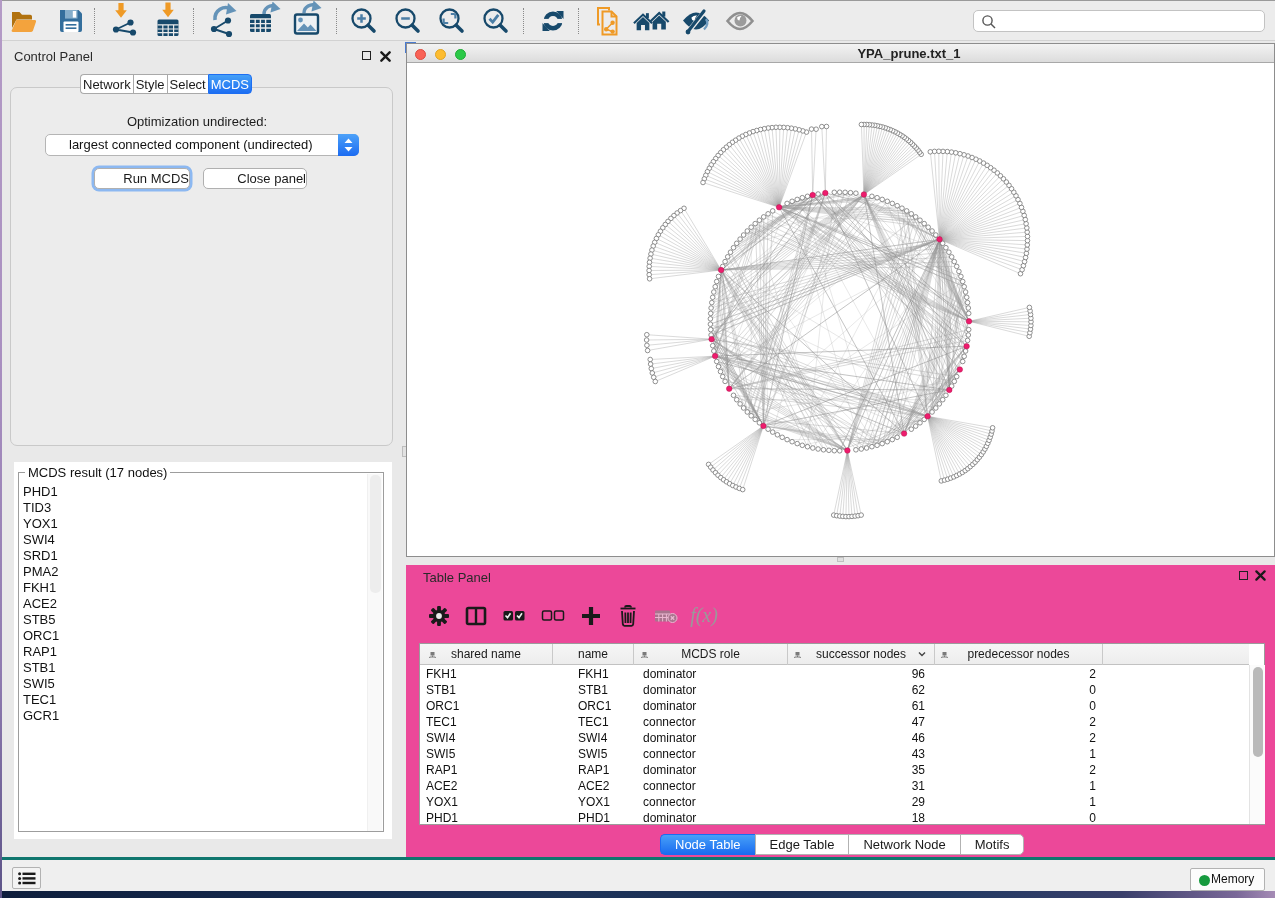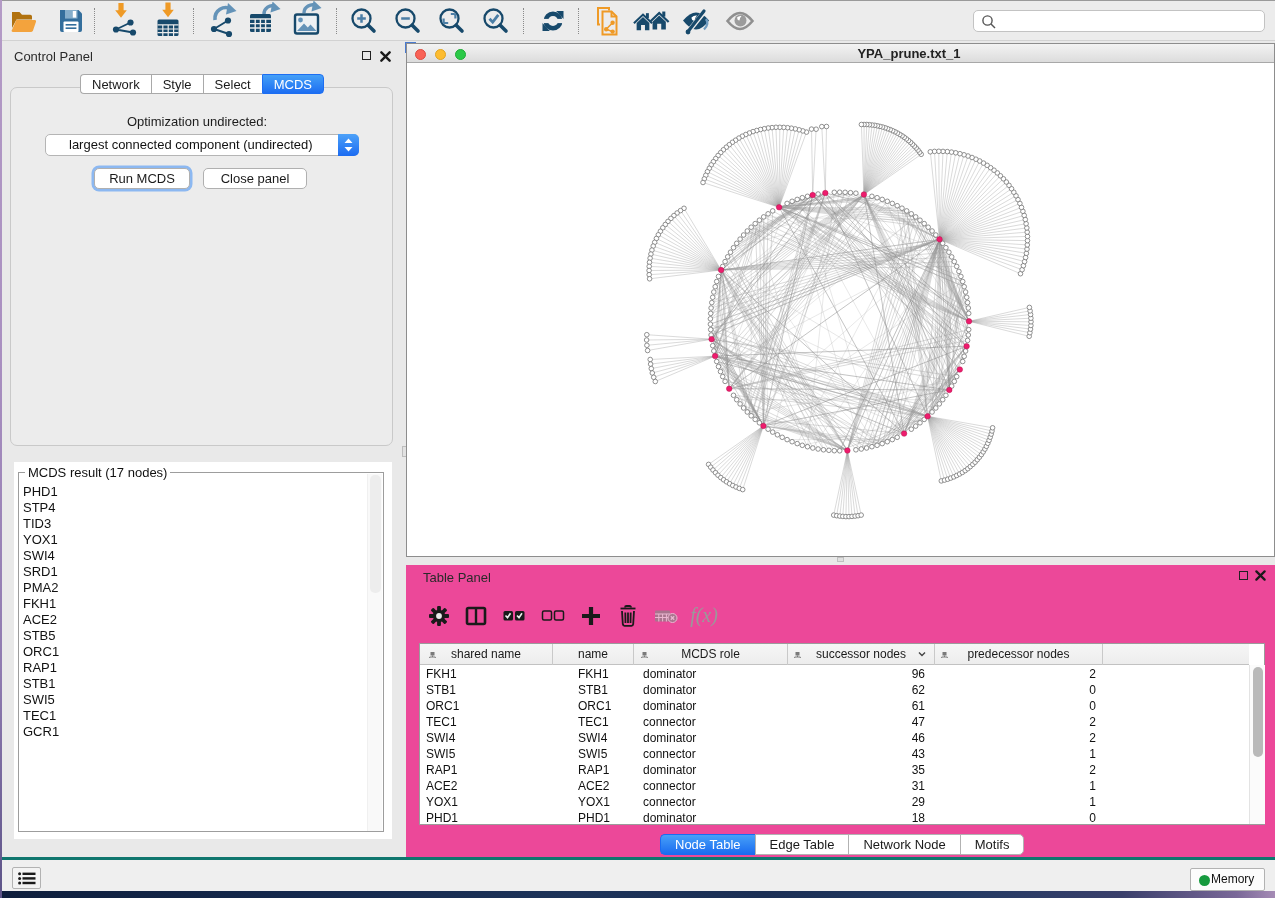--- a/index.html
+++ b/index.html
@@ -8,28 +8,28 @@
 #leftedge{left:0;top:0;width:2px;height:898px;background:linear-gradient(180deg,#b49bc6 0%,#a98fc0 40%,#8f7bb0 75%,#5d5488 100%)}
 #win{left:2px;top:0;width:1273px;height:891px;background:#e9e9e9;border-top:1px solid #9a9a9a}
 #toolbar{left:0;top:0;width:1273px;height:40px;background:#ececec;border-bottom:1px solid #d2d2d2}
 .sep{position:absolute;top:7px;width:0;height:26px;border-left:1px dotted #8a8a8a}
 #searchbox{left:971px;top:9px;width:292px;height:22px;background:#fff;border:1px solid #c3c3c3;border-radius:5px}
 
 #cpanel{left:0;top:41px;width:390px;height:816px;background:#e9e9e9}
 #cp-title{left:12px;top:7px;font-size:13px;color:#2a2a2a}
 #cp-inner{left:8px;top:45px;width:383px;height:359px;background:#ececec;border:1px solid #c9c9c9;border-radius:7px}
 #cp-tabs{left:78px;top:32px;height:20px;display:flex;font-size:13px}
-#cp-tabs .t{border:1px solid #a9a9a9;border-right:none;background:#fff;color:#1a1a1a;padding:0 11px;line-height:19px;height:20px}
+#cp-tabs .t{border:1px solid #a9a9a9;border-right:none;background:#fff;color:#1a1a1a;padding:0 2px;line-height:19px;height:20px}
 #cp-tabs .t:first-child{border-radius:4px 0 0 4px}
 #cp-tabs .t:last-child{border-right:1px solid #a9a9a9;border-radius:0 4px 4px 0}
 #cp-tabs .t.sel{background:linear-gradient(180deg,#44a0f7,#1d6ef2);color:#fff;border-color:#1d6ef2}
 #optlabel{left:0;top:72px;width:390px;text-align:center;font-size:13px;color:#1c1c1c}
 #dropdown{left:43px;top:92px;width:314px;height:22px;background:#fff;border:1px solid #b5b5b5;border-radius:5px;font-size:13px;color:#111;line-height:20px;padding-left:23px}
 #dd-btn{right:-1px;top:-1px;width:21px;height:22px;border-radius:0 5px 5px 0;background:linear-gradient(180deg,#4da2f9,#1b6bf1)}
-.btn{position:absolute;height:21px;background:#fff;border:1px solid #b0b0b0;border-radius:5px;font-size:13px;color:#1a1a1a;text-align:center;line-height:19px}
+.btn{position:absolute;height:21px;background:#fff;border:1px solid #b0b0b0;border-radius:5px;font-size:13px;color:#1a1a1a;text-align:right;line-height:19px}
 #runbtn{left:92px;top:126px;width:96px;box-shadow:0 0 0 2.5px #8cb8f1}
 #closebtn{left:201px;top:126px;width:104px}
 #results{left:12px;top:420px;width:378px;height:377px;background:#fff}
 #fieldset{left:4px;top:10px;width:366px;height:360px;border:1px solid #9d9d9d}
 #fs-legend{left:6px;top:-8px;background:#fff;padding:0 3px;font-size:13px;color:#111}
 #mcdslist{left:1px;top:11px;width:348px;height:345px;font-size:13px;color:#111}
 #mcdslist div{height:16px;line-height:16px;padding-left:3px}
 #mcds-sb{right:1px;top:1px;width:15px;height:357px;background:#f9f9f9;border-left:1px solid #f0f0f0}
 #mcds-thumb{left:2px;top:1px;width:11px;height:118px;background:#ededed;border-radius:5px}
 
@@ -218,21 +218,20 @@
             <path d="M2.5 6 L6.5 1.5 L10.5 6 Z M2.5 10 L6.5 14.5 L10.5 10 Z" fill="#fff"></path>
           </svg>
         </div></div>
     <div class="btn" id="runbtn">Run MCDS</div>
     <div class="btn" id="closebtn">Close panel</div>
     <div class="abs" id="results">
       <div class="abs" id="fieldset">
           <div class="abs" id="fs-legend">MCDS result (17 nodes)</div>
         <div class="abs" id="mcdslist">
             <div>PHD1</div>
-            <div>STP4</div>
             <div>TID3</div>
             <div>YOX1</div>
             <div>SWI4</div>
             <div>SRD1</div>
             <div>PMA2</div>
             <div>FKH1</div>
             <div>ACE2</div>
             <div>STB5</div>
             <div>ORC1</div>
             <div>RAP1</div>

